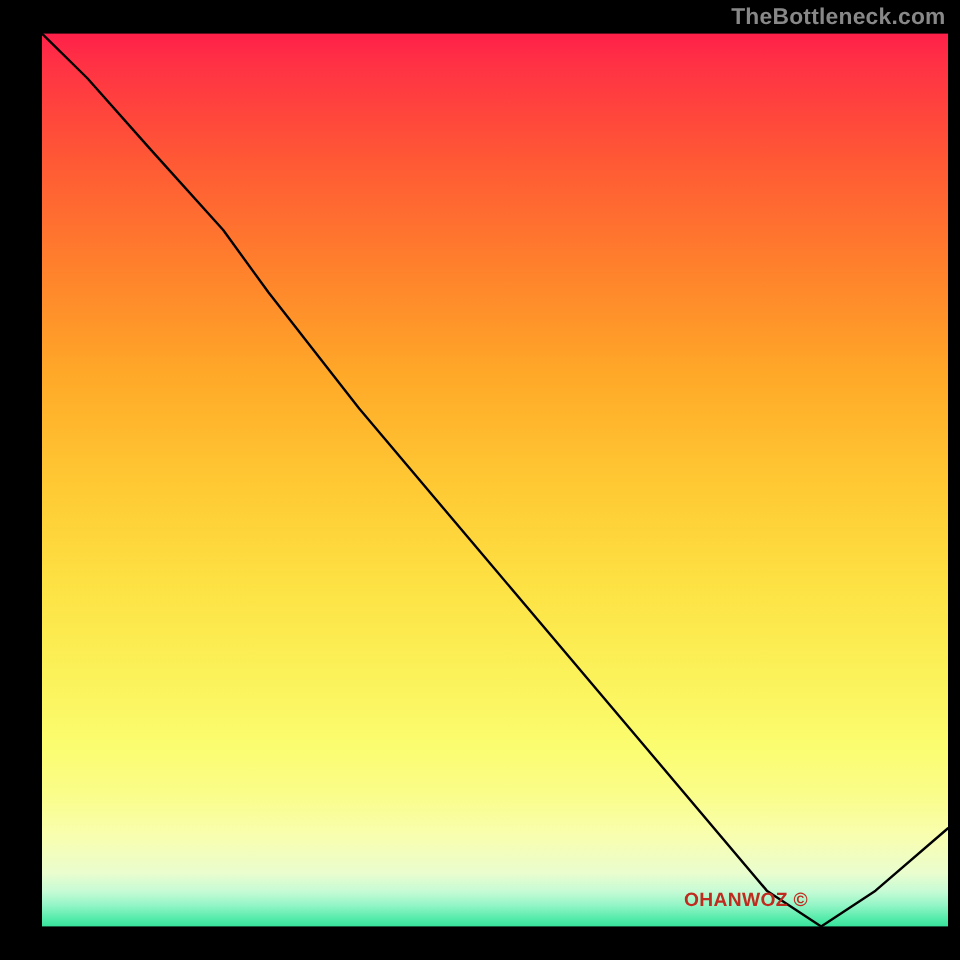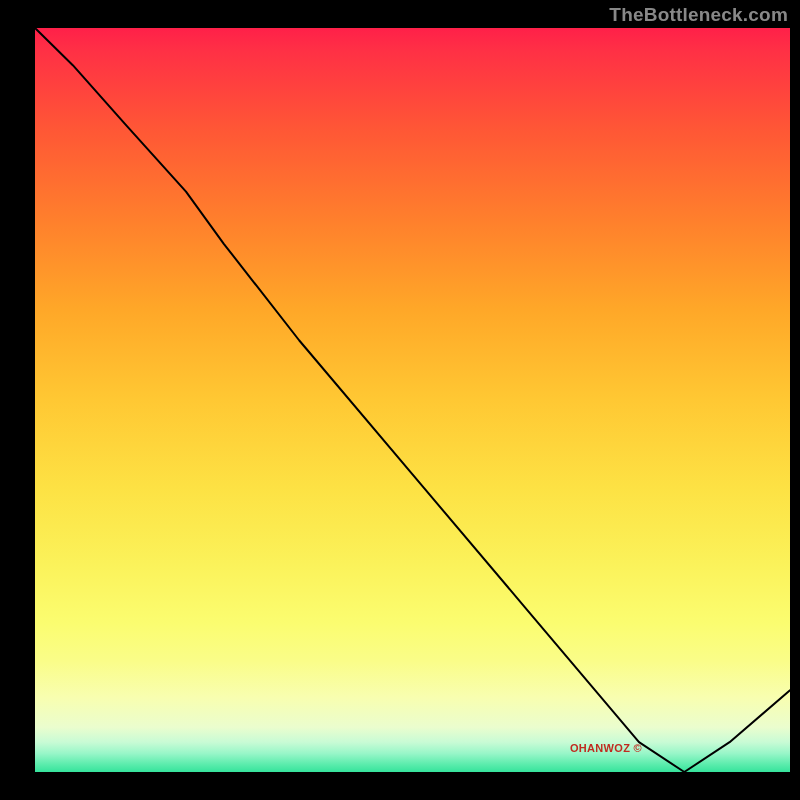--- a/index.html
+++ b/index.html
@@ -48,21 +48,21 @@
     font-size: 19px;
     font-weight: 600;
     font-family: Arial, sans-serif;
     letter-spacing: 0.2px;
   }
   .ohanwoz {
     position: absolute;
     left: 570px;
     top: 742px;
     color: #c02b20;
-    font-size: 11px;
+    font-size: 16px;
     font-weight: 700;
     letter-spacing: 0.3px;
     white-space: nowrap;
   }
   svg.curve {
     position: absolute;
     inset: 0;
     width: 800px;
     height: 800px;
     overflow: visible;

